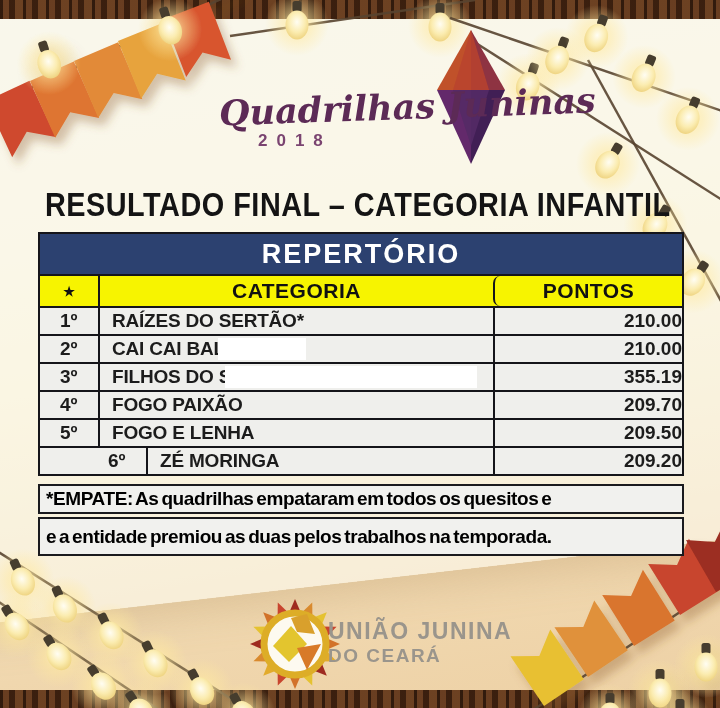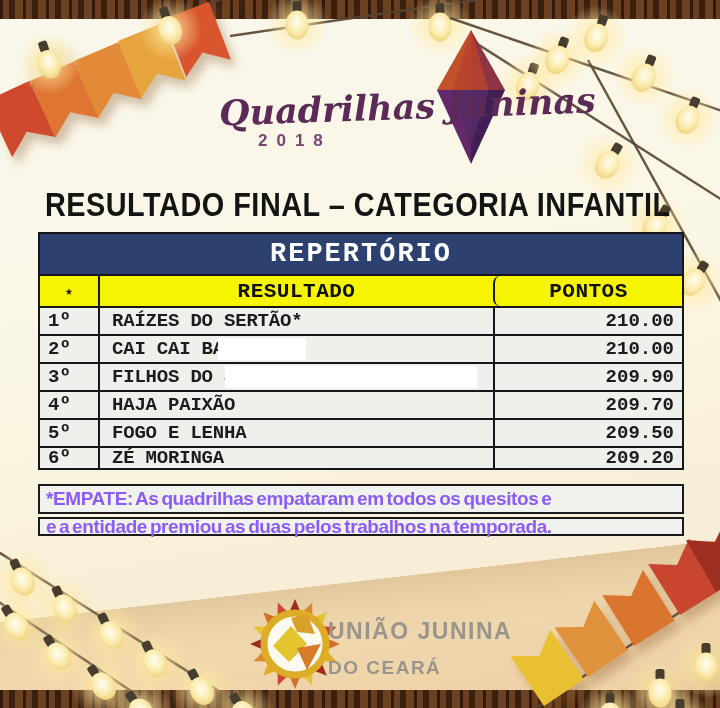--- a/index.html
+++ b/index.html
@@ -25,51 +25,51 @@
     color:#5c2a56;white-space:nowrap;transform:rotate(-2deg);}
   .logo-year{position:absolute;left:258px;top:131px;z-index:5;
     font-size:17px;font-weight:bold;letter-spacing:9px;color:#7a4470;}
 
   .page-title{position:absolute;left:0;top:189px;width:716px;text-align:center;z-index:5;}
   .page-title span{display:inline-block;font-size:28px;font-weight:bold;color:#141414;
     letter-spacing:.5px;white-space:nowrap;transform:scale(1.03,1.18);}
 
   .results-table{position:absolute;left:38px;top:232px;width:646px;z-index:5;
     box-sizing:border-box;border:2px solid #15151a;background:#efefec;}
-  .results-table *{box-sizing:border-box;font-family:Liberation Mono, monospace;}
+  .results-table *{box-sizing:border-box;}
   .tbl-header{height:42px;background:#2c4170;color:#fff;display:flex;align-items:center;justify-content:center;
     font-size:27px;font-weight:bold;letter-spacing:2px;border-bottom:2px solid #15151a;}
   .cols{display:flex;height:32px;background:#f7f400;border-bottom:2px solid #15151a;
     font-weight:bold;color:#111;}
   .c-rank{width:60px;border-right:2px solid #15151a;display:flex;align-items:center;}
   .c-name{flex:1;display:flex;align-items:center;}
   .c-points{width:189px;border-left:2px solid #15151a;display:flex;align-items:center;}
   .cols .c-rank{justify-content:center;font-size:13px;}
   .cols .c-name{justify-content:center;font-size:21px;letter-spacing:.5px;}
   .cols .c-points{justify-content:center;font-size:21px;letter-spacing:.5px;border-radius:7px;}
   .row{display:flex;height:28px;border-bottom:2px solid #15151a;background:#efefec;
     font-size:19px;font-weight:bold;color:#1c1c1c;position:relative;}
-  .row:last-child{border-bottom:none;height:20px;}
-  .row .c-rank{padding-left:8px;}
+  .row:last-child{border-bottom:none;height:26px;margin-left:48px;}
+  .row .c-rank{padding-left:20px;}
   .row .c-name{padding-left:12px;letter-spacing:-.2px;border-radius:13px;}
-  .row .c-points{justify-content:flex-end;padding-right:8px;}
+  .row .c-points{justify-content:flex-end;padding-right:0;}
   .patch{position:absolute;top:2px;bottom:2px;background:#fff;}
   .patch-2{left:178px;width:88px;}
   .patch-3{left:185px;width:252px;}
 
   .footnote{position:absolute;left:38px;width:646px;z-index:5;box-sizing:border-box;
     background:#f1f1ee;border:2px solid #1a1a1e;display:flex;align-items:center;
-    font-size:19px;font-weight:bold;color:#8b5cf6;letter-spacing:-.4px;word-spacing:-2px;padding-left:6px;white-space:nowrap;}
+    font-size:19px;font-weight:bold;color:#000000;letter-spacing:-.4px;word-spacing:-2px;padding-left:6px;white-space:nowrap;}
   .fn1{top:484px;height:30px;}
-  .fn2{top:517px;height:19px;}
+  .fn2{top:517px;height:39px;}
 
   .sun{position:absolute;left:249px;top:598px;z-index:5;}
   .org{position:absolute;left:328px;top:618px;z-index:5;color:#9a958c;}
   .org-1{font-size:23px;font-weight:bold;letter-spacing:1.5px;white-space:nowrap;}
-  .org-2{font-size:19px;font-weight:bold;letter-spacing:1.5px;margin-top:12px;white-space:nowrap;}
+  .org-2{font-size:19px;font-weight:bold;letter-spacing:1.5px;margin-top:0;white-space:nowrap;}
 </style>
 </head>
 <body>
 
 <div class="canvas">
   <div class="sheet"></div>
   <div class="wood wood-top"></div>
   <div class="wood wood-bottom"></div>
 
   <svg class="decor" width="720" height="708" viewBox="0 0 720 708">
@@ -169,43 +169,43 @@
   <div class="logo-year">2018</div>
 
   <div class="page-title">
     <span>RESULTADO FINAL – CATEGORIA INFANTIL</span>
   </div>
 
   <div class="results-table">
     <div class="tbl-header">REPERTÓRIO</div>
     <div class="cols">
       <div class="c-rank">★</div>
-      <div class="c-name">RESULTADO</div>
+      <div class="c-name">CATEGORIA</div>
       <div class="c-points">PONTOS</div>
     </div>
     <div class="row">
       <div class="c-rank">1º</div>
       <div class="c-name">RAÍZES DO SERTÃO*</div>
       <div class="c-points">210.00</div>
     </div>
     <div class="row">
       <div class="c-rank">2º</div>
       <div class="c-name">CAI CAI BALÃO*</div>
       <div class="patch patch-2"></div>
       <div class="c-points">210.00</div>
     </div>
     <div class="row">
       <div class="c-rank">3º</div>
       <div class="c-name">FILHOS DO SOL</div>
       <div class="patch patch-3"></div>
-      <div class="c-points">209.90</div>
+      <div class="c-points">355.19</div>
     </div>
     <div class="row">
       <div class="c-rank">4º</div>
-      <div class="c-name">HAJA PAIXÃO</div>
+      <div class="c-name">FOGO PAIXÃO</div>
       <div class="c-points">209.70</div>
     </div>
     <div class="row">
       <div class="c-rank">5º</div>
       <div class="c-name">FOGO E LENHA</div>
       <div class="c-points">209.50</div>
     </div>
     <div class="row">
       <div class="c-rank">6º</div>
       <div class="c-name">ZÉ MORINGA</div>

